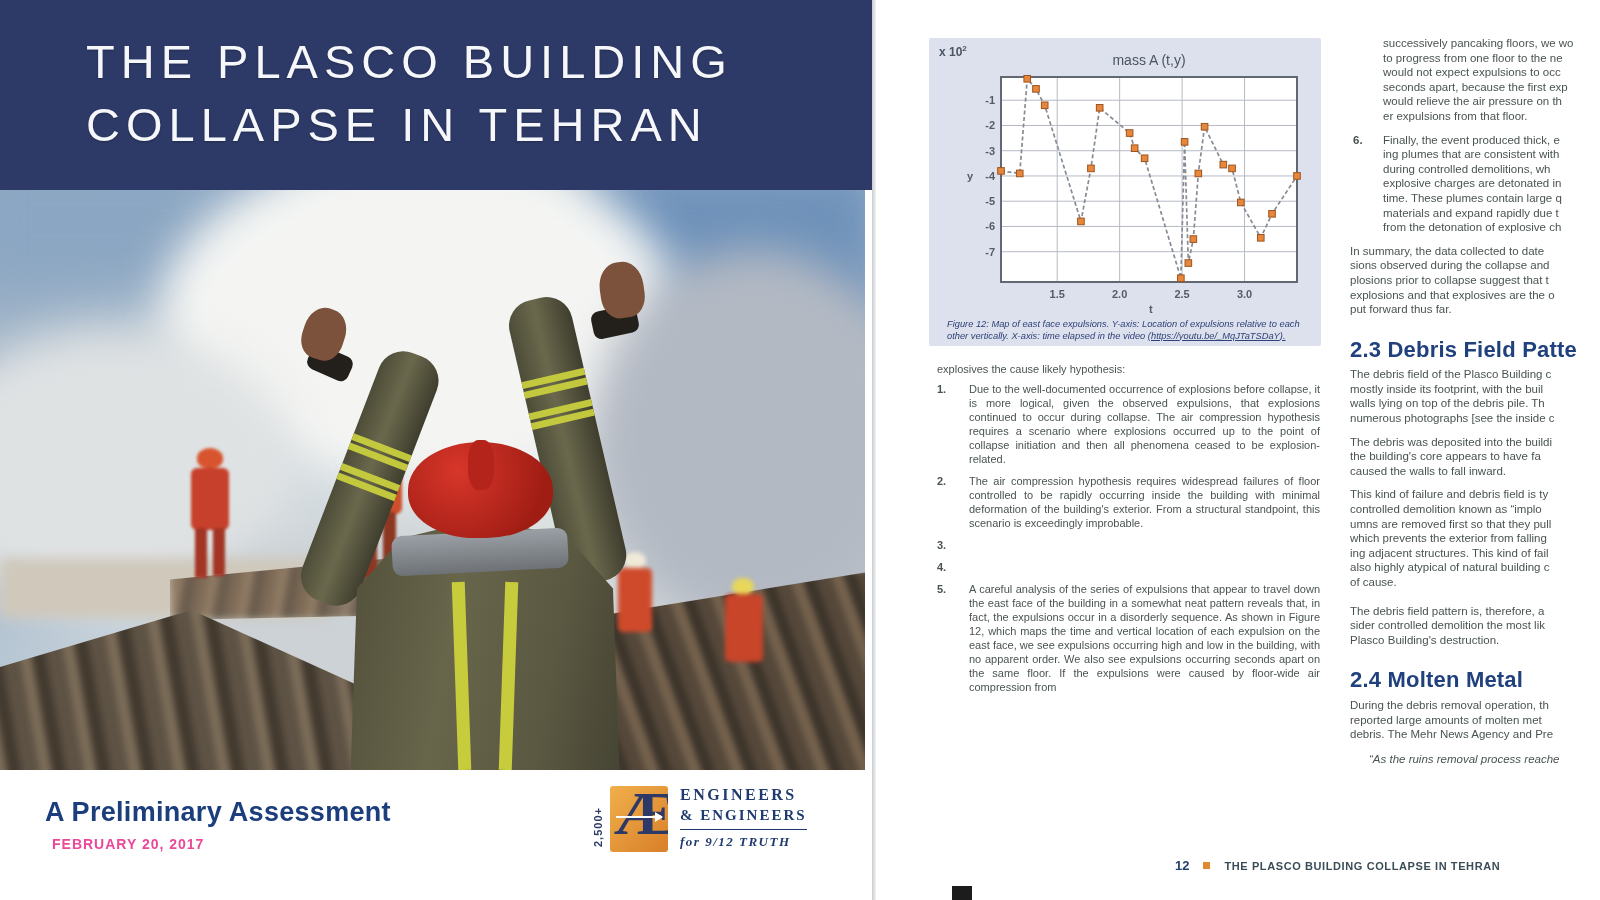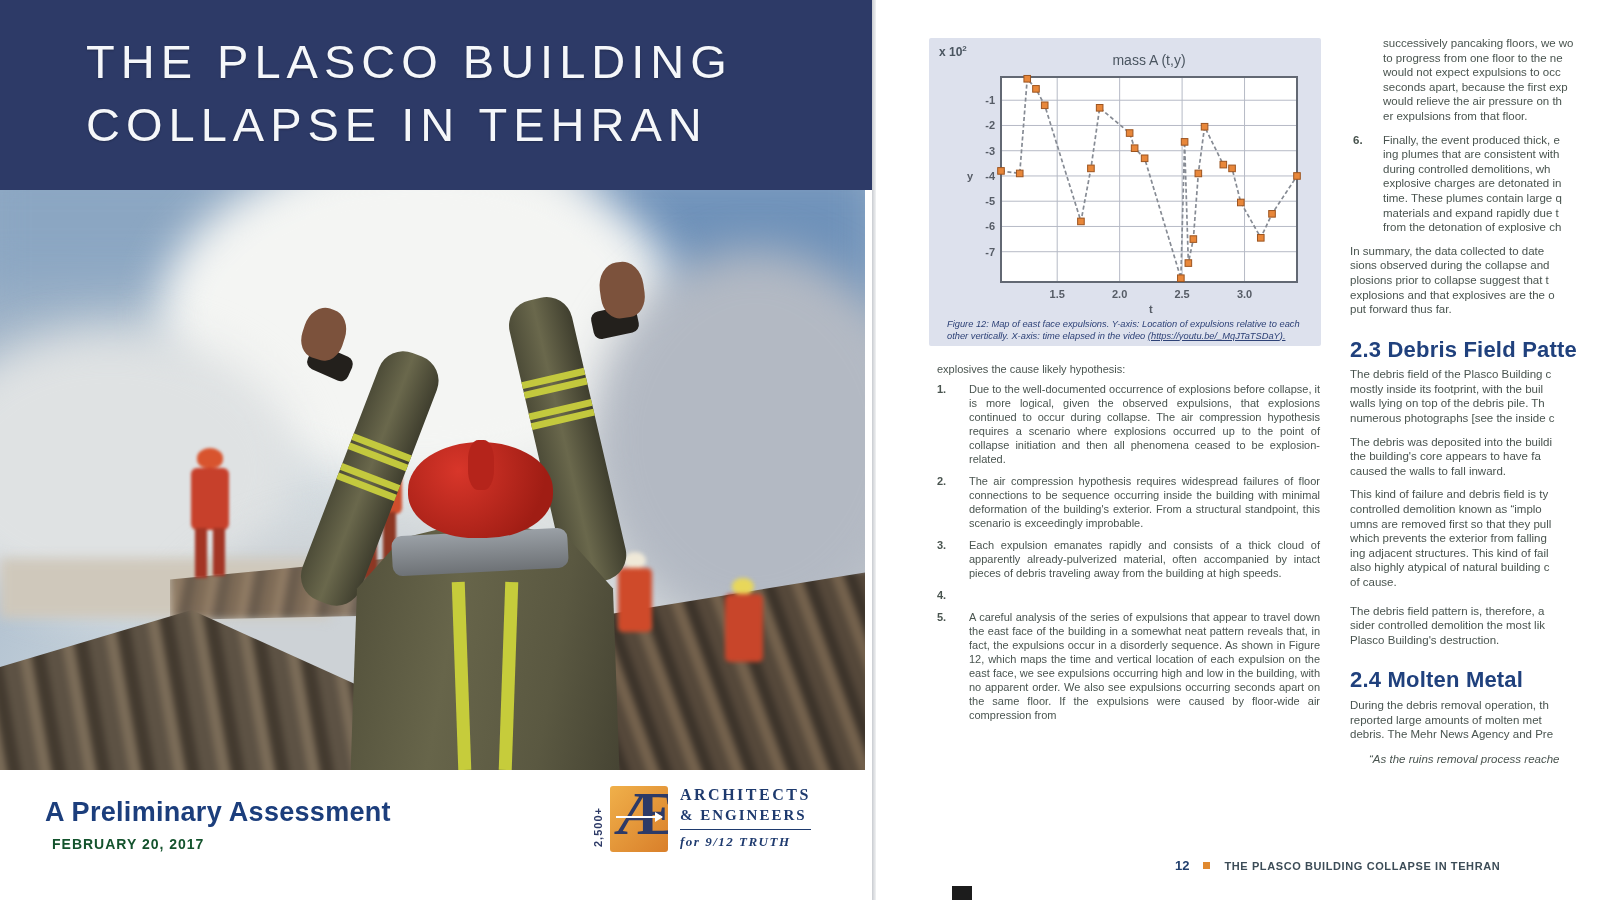--- a/index.html
+++ b/index.html
@@ -41,21 +41,21 @@
   .item6 .txt{flex:1;}
   .blockp{margin-top:9px;padding-left:5px;}
   .h2{font-size:22px;font-weight:bold;color:#20417d;margin:26px 0 10px 5px;letter-spacing:.2px;}
   .quote{margin-top:10px;padding-left:24px;font-style:italic;}
   .footer{position:absolute;left:1175px;top:858px;display:flex;align-items:center;gap:14px;}
   .footer .pg{font-weight:bold;color:#23406e;font-size:13px;}
   .footer .sq{width:7px;height:7px;background:#e0892f;}
   .footer .ft{font-size:11px;letter-spacing:.6px;color:#3c4c57;font-weight:bold;}
   
   .assess{position:absolute;left:45px;top:797px;color:#1c3e7c;font-size:27px;font-weight:bold;letter-spacing:.3px;}
-  .date{position:absolute;left:52px;top:836px;color:#14532d;font-size:14px;font-weight:bold;letter-spacing:1px;}
+  .date{position:absolute;left:52px;top:836px;color:#ec4899;font-size:14px;font-weight:bold;letter-spacing:1px;}
   .logo{position:absolute;left:592px;top:778px;width:270px;height:100px;}
   .logo-count{position:absolute;left:0px;top:14px;width:16px;height:70px;color:#2d3a67;font-size:11px;
        font-weight:bold;writing-mode:vertical-rl;transform:rotate(180deg);letter-spacing:1px;text-align:center;}
   .logo-mark{position:absolute;left:18px;top:8px;width:58px;height:66px;
        background:linear-gradient(135deg,#f0b04a,#d97f2a);border-radius:3px;overflow:hidden;}
   .logo-ae{position:absolute;left:4px;top:-6px;color:#2d3a67;font-size:62px;font-weight:bold;
        font-family:"Liberation Serif",serif;line-height:66px;}
   .logo-arrow{position:absolute;left:6px;top:30px;width:46px;height:2px;background:#fff;}
   .logo-arrow:after{content:"";position:absolute;right:-1px;top:-4px;border-left:8px solid #fff;
        border-top:5px solid transparent;border-bottom:5px solid transparent;}
@@ -150,21 +150,21 @@
   <div class="assess">A Preliminary Assessment</div>
   <div class="date">FEBRUARY 20, 2017</div>
 
   <div class="logo">
     <div class="logo-count">2,500+</div>
     <div class="logo-mark">
       <div class="logo-ae">Æ</div>
       <div class="logo-arrow"></div>
     </div>
     <div class="logo-text">
-      <div class="logo-l1">ARCHITECTS</div>
+      <div class="logo-l1">ENGINEERS</div>
       <div class="logo-l2">&amp; ENGINEERS</div>
       <div class="logo-l3">for 9/12 TRUTH</div>
     </div>
   </div>
 </div>
 
 <div class="page-edge"></div>
 
 <div class="page"></div>
 
@@ -227,25 +227,24 @@
     <div class="caption"><span>Figure 12: Map of east face expulsions. Y-axis: Location of expulsions relative to each other vertically. X-axis: time elapsed in the video</span>
       <a href="#">(https://youtu.be/_MqJTaTSDaY).</a></div>
   </div>
   <div class="intro">explosives the cause likely hypothesis:</div>
   <div class="li">
       <span class="num">1.</span>
       <span class="txt">Due to the well-documented occurrence of explosions before collapse, it is more logical, given the observed expulsions, that explosions continued to occur during collapse. The air compression hypothesis requires a scenario where explosions occurred up to the point of collapse initiation and then all phenomena ceased to be explosion-related.</span>
     </div>
   <div class="li">
       <span class="num">2.</span>
-      <span class="txt">The air compression hypothesis requires widespread failures of floor connections to be sequence occurring inside the building with minimal deformation of the building's exterior. From a structural standpoint, this scenario is exceedingly improbable.</span>
+      <span class="txt">The air compression hypothesis requires widespread failures of floor controlled to be rapidly occurring inside the building with minimal deformation of the building's exterior. From a structural standpoint, this scenario is exceedingly improbable.</span>
     </div>
   <div class="li">
       <span class="num">3.</span>
-      <span class="txt">Each expulsion emanates rapidly and consists of a thick cloud of apparently already-pulverized material, often accompanied by intact pieces of debris traveling away from the building at high speeds.</span>
     </div>
   <div class="li">
       <span class="num">4.</span>
     </div>
   <div class="li">
       <span class="num">5.</span>
       <span class="txt">A careful analysis of the series of expulsions that appear to travel down the east face of the building in a somewhat neat pattern reveals that, in fact, the expulsions occur in a disorderly sequence. As shown in Figure 12, which maps the time and vertical location of each expulsion on the east face, we see expulsions occurring high and low in the building, with no apparent order. We also see expulsions occurring seconds apart on the same floor. If the expulsions were caused by floor-wide air compression from</span>
     </div>
 </div>
 

